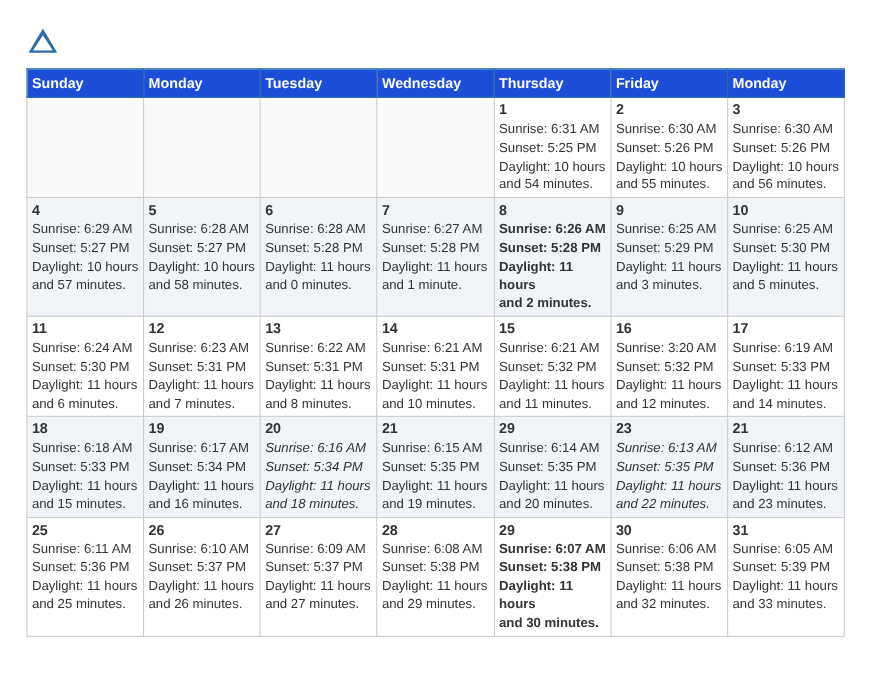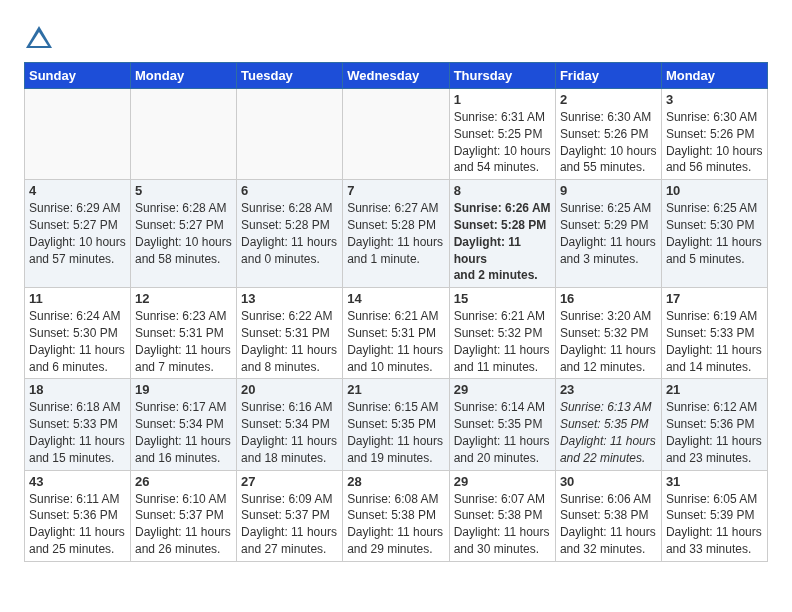--- a/index.html
+++ b/index.html
@@ -269,21 +269,21 @@
         </td>
         <td>
           <span class="day-num">19</span>
           <div class="day-info" style="white-space: pre-line;">Sunrise: 6:17 AM
 Sunset: 5:34 PM
 Daylight: 11 hours
 and 16 minutes.</div>
         </td>
         <td>
           <span class="day-num">20</span>
-          <div class="day-info" style="white-space: pre-line;">Sunrise: 6:16 AM
+          <div class="day-info" style="white-space: pre-line; font-style: italic;">Sunrise: 6:16 AM
 Sunset: 5:34 PM
 Daylight: 11 hours
 and 18 minutes.</div>
         </td>
         <td>
           <span class="day-num">21</span>
           <div class="day-info" style="white-space: pre-line;">Sunrise: 6:15 AM
 Sunset: 5:35 PM
 Daylight: 11 hours
 and 19 minutes.</div>
@@ -305,21 +305,21 @@
         <td>
           <span class="day-num">21</span>
           <div class="day-info" style="white-space: pre-line;">Sunrise: 6:12 AM
 Sunset: 5:36 PM
 Daylight: 11 hours
 and 23 minutes.</div>
         </td>
       </tr>
       <tr>
         <td>
-          <span class="day-num">43</span>
+          <span class="day-num">25</span>
           <div class="day-info" style="white-space: pre-line;">Sunrise: 6:11 AM
 Sunset: 5:36 PM
 Daylight: 11 hours
 and 25 minutes.</div>
         </td>
         <td>
           <span class="day-num">26</span>
           <div class="day-info" style="white-space: pre-line;">Sunrise: 6:10 AM
 Sunset: 5:37 PM
 Daylight: 11 hours
@@ -334,21 +334,21 @@
         </td>
         <td>
           <span class="day-num">28</span>
           <div class="day-info" style="white-space: pre-line;">Sunrise: 6:08 AM
 Sunset: 5:38 PM
 Daylight: 11 hours
 and 29 minutes.</div>
         </td>
         <td>
           <span class="day-num">29</span>
-          <div class="day-info" style="white-space: pre-line;">Sunrise: 6:07 AM
+          <div class="day-info" style="white-space: pre-line; font-weight: bold;">Sunrise: 6:07 AM
 Sunset: 5:38 PM
 Daylight: 11 hours
 and 30 minutes.</div>
         </td>
         <td>
           <span class="day-num">30</span>
           <div class="day-info" style="white-space: pre-line;">Sunrise: 6:06 AM
 Sunset: 5:38 PM
 Daylight: 11 hours
 and 32 minutes.</div>

